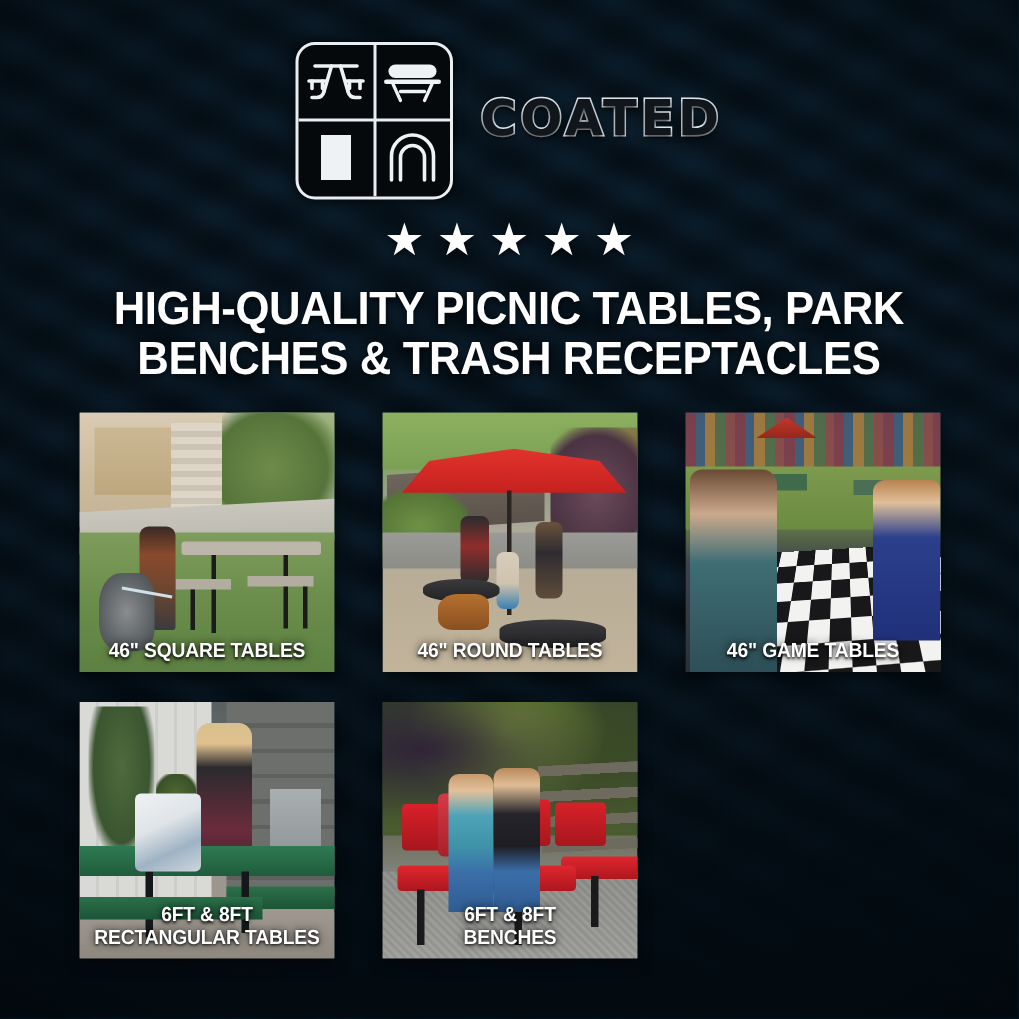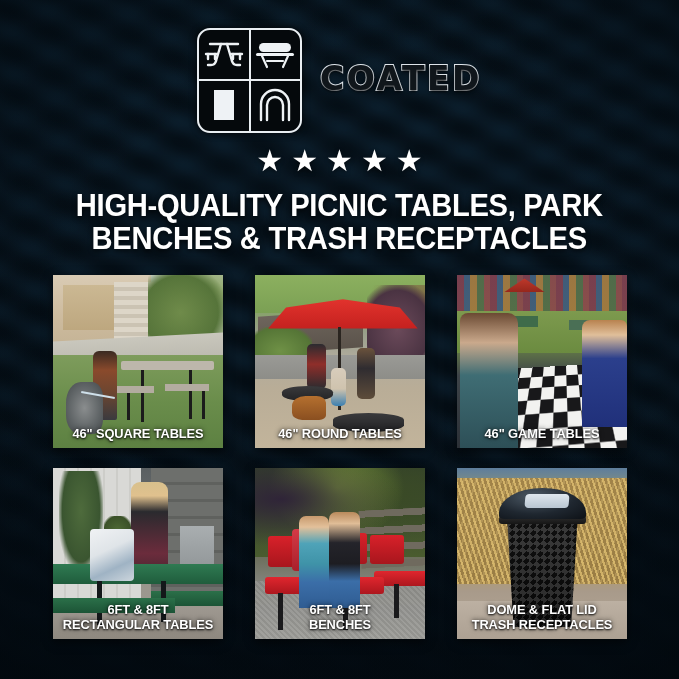--- a/index.html
+++ b/index.html
@@ -530,31 +530,16 @@
           <div class="pack"></div>
           <div class="boy1"></div>
             <div class="boy2"></div>
         </div>
         <div class="caption">
           <span>6FT &amp; 8FT</span>
           <span>BENCHES</span>
         </div>
       </div>
 
-      <div class="tile">
-        <div class="photo scene s6">
-          <div class="sky"></div>
-            <div class="grassy"></div>
-            <div class="walk2"></div>
-          <div class="can-body"></div>
-            <div class="can-rim"></div>
-          <div class="dome"></div>
-            <div class="dome-win"></div>
-        </div>
-        <div class="caption">
-          <span>DOME &amp; FLAT LID</span>
-          <span>TRASH RECEPTACLES</span>
-        </div>
-      </div>
 
     </div>
   </div>
 </div>
 
 </body></html>

